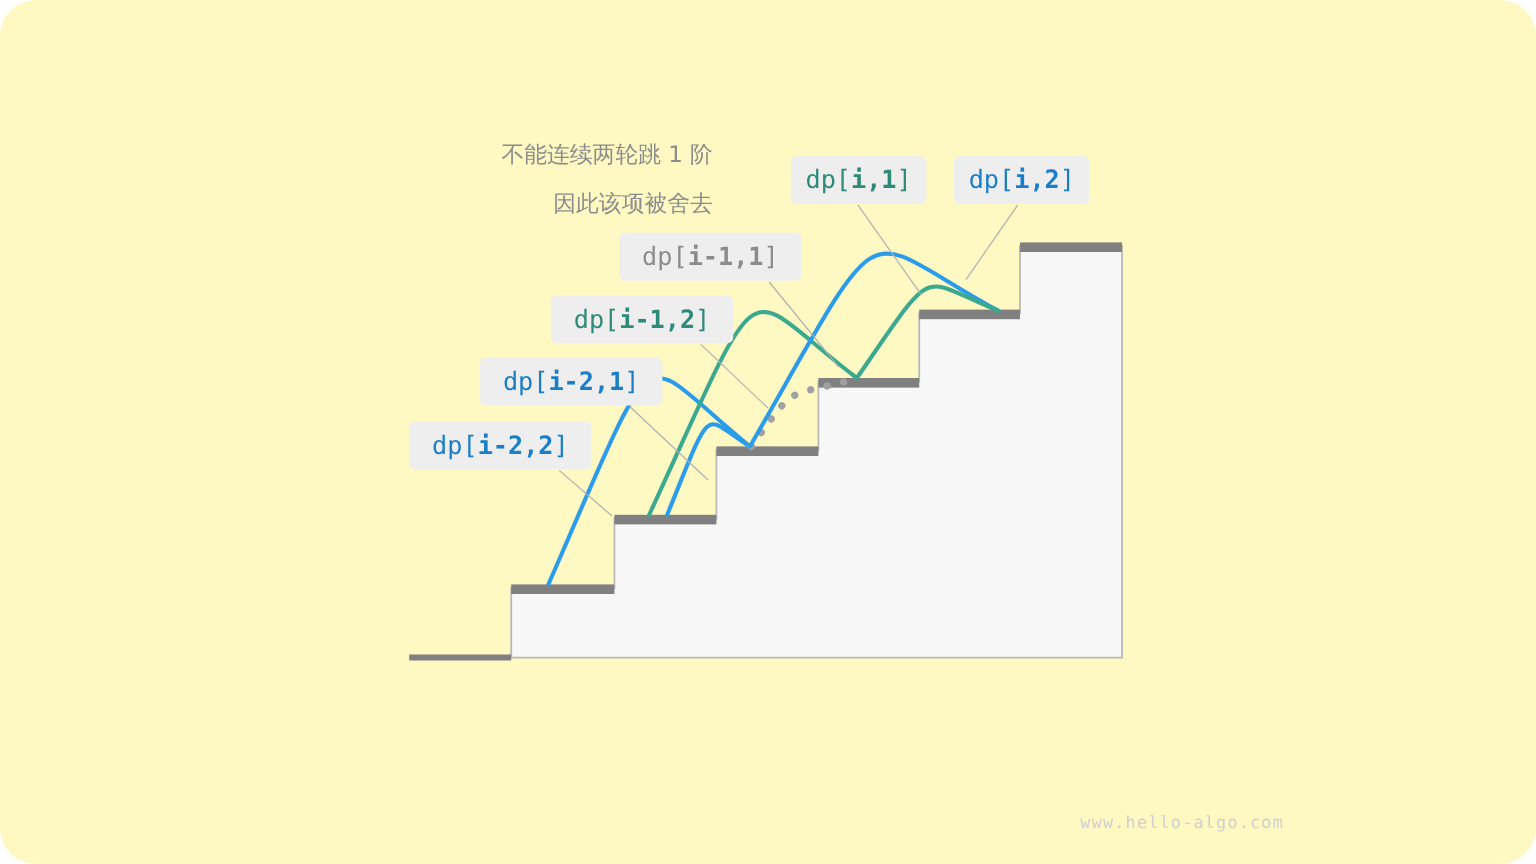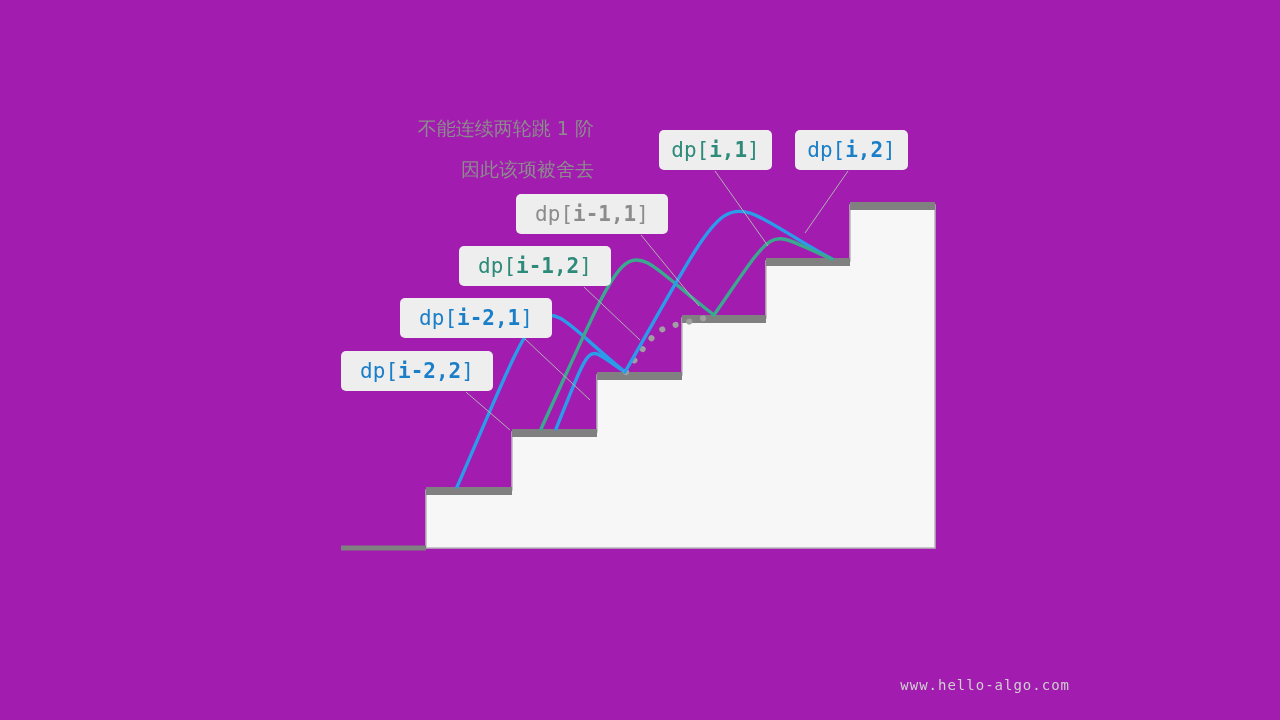--- a/index.html
+++ b/index.html
@@ -4,23 +4,24 @@
 <style>
   html, body {
     margin: 0;
     padding: 0;
     background: #ffffff;
   }
   #stage {
     position: relative;
     width: 1280px;
     height: 720px;
-    background: #a21caf;
+    background: #fef9c3;
     overflow: hidden;
     font-family: "Liberation Sans", sans-serif;
+    border-radius: 30px;
   }
   #scene { position: absolute; left: 0; top: 0; }
 
   .note-text {
     font-family: "DejaVu Sans", "Liberation Sans", sans-serif;
     font-size: 19px;
     fill: #8c8c8c;
   }
   .label-text {
     font-family: "DejaVu Sans Mono", "Liberation Mono", monospace;

